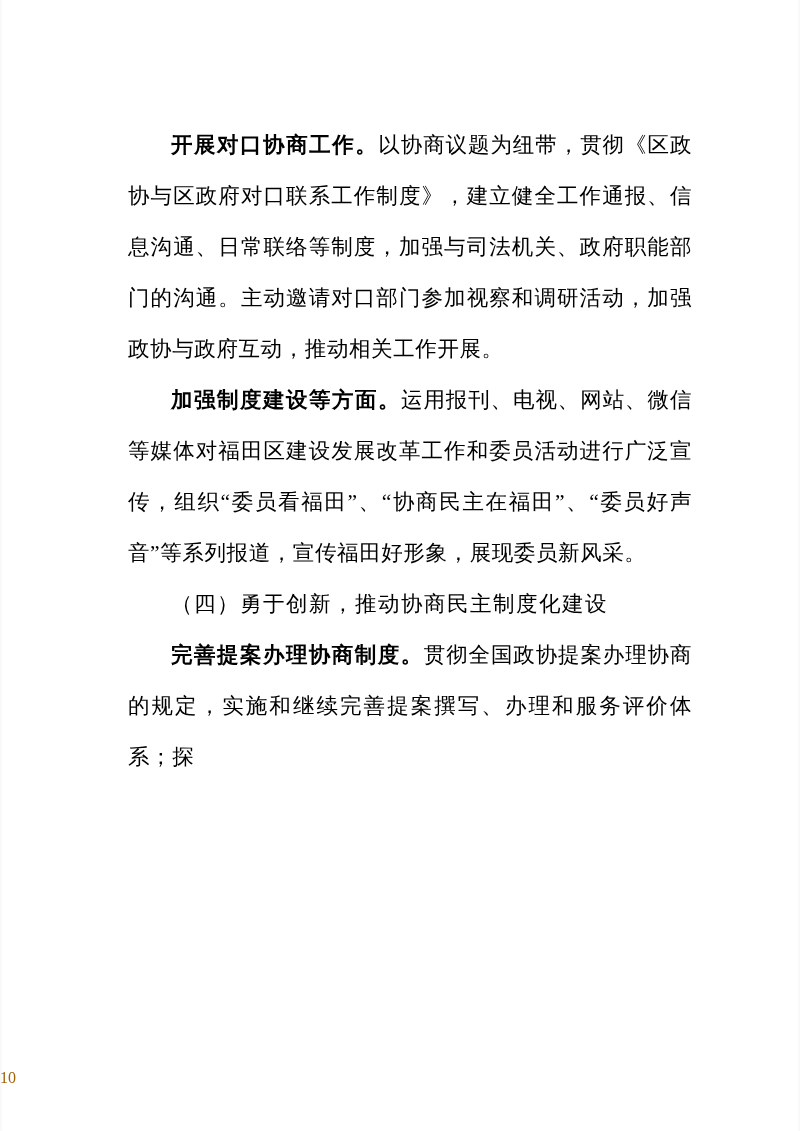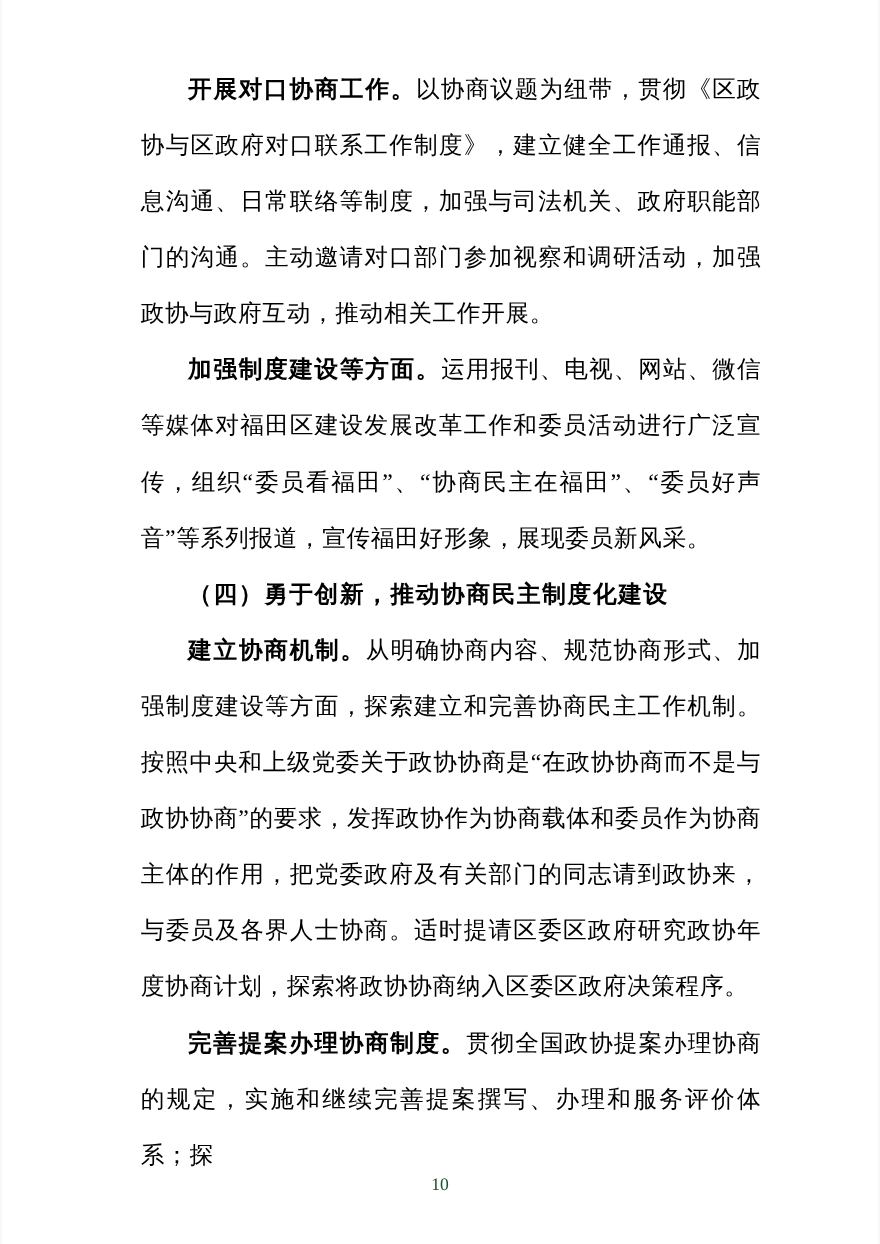--- a/index.html
+++ b/index.html
@@ -12,52 +12,51 @@
     height: 1131px;
     font-family: "Liberation Serif", serif;
     color: #000000;
     position: relative;
     overflow: hidden;
   }
   .page {
     width: 800px;
     height: 1131px;
     box-sizing: border-box;
-    padding: 56px 108px 40px 128px;
+    padding: 120px 108px 40px 128px;
     position: relative;
     background: #fff;
   }
   .body-text {
     font-size: 21.5px;
     line-height: 51px;
     text-align: justify;
     text-justify: inter-ideograph;
     letter-spacing: 0.6px;
   }
   p {
     margin: 0;
     text-indent: 2em;
   }
   .lead {
     font-weight: bold;
     letter-spacing: 1.2px;
   }
   .heading {
-    font-weight: bold;
+    font-weight: normal;
     letter-spacing: 1.5px;
   }
   .page-number {
     position: absolute;
     left: 0;
     right: 0;
     bottom: 44px;
-    text-align: center;
     font-size: 16px;
     font-family: "Liberation Serif", serif;
-    color: #14532d;
+    color: #a16207;
   }
   
   .scan-edge-left, .scan-edge-right {
     position: absolute;
     top: 0;
     bottom: 0;
     width: 3px;
     background: linear-gradient(to right, rgba(0,0,0,0.035), rgba(0,0,0,0));
   }
   .scan-edge-left { left: 0; }
@@ -72,20 +71,19 @@
 
   <div class="body-text">
 
     <p><span class="lead">开展对口协商工作。</span><span>以协商议题为纽带，贯彻《区政协与区政府对口联系工作制度》，建立健全工作通报、信息沟通、日常联络等制度，加强与司法机关、政府职能部门的沟通。主动邀请对口部门参加视察和调研活动，加强政协与政府互动，推动相关工作开展。</span></p>
 
     <p><span class="lead">加强制度建设等方面。</span><span>运用报刊、电视、网站、微信等媒体对福田区建设发展改革工作和委员活动进行广泛宣传，组织“委员看福田”、“协商民主在福田”、“委员好声音”等系列报道，宣传福田好形象，展现委员新风采。</span></p>
 
 
     <p><span class="heading">（四）勇于创新，推动协商民主制度化建设</span></p>
 
-    <p><span class="lead">建立协商机制。</span><span>从明确协商内容、规范协商形式、加强制度建设等方面，探索建立和完善协商民主工作机制。按照中央和上级党委关于政协协商是“在政协协商而不是与政协协商”的要求，发挥政协作为协商载体和委员作为协商主体的作用，把党委政府及有关部门的同志请到政协来，与委员及各界人士协商。适时提请区委区政府研究政协年度协商计划，探索将政协协商纳入区委区政府决策程序。</span></p>
 
     <p><span class="lead">完善提案办理协商制度。</span><span>贯彻全国政协提案办理协商的规定，实施和继续完善提案撰写、办理和服务评价体系；探</span></p>
 
   </div>
 
   <div class="page-number">10</div>
 </div>
 
 </body></html>

